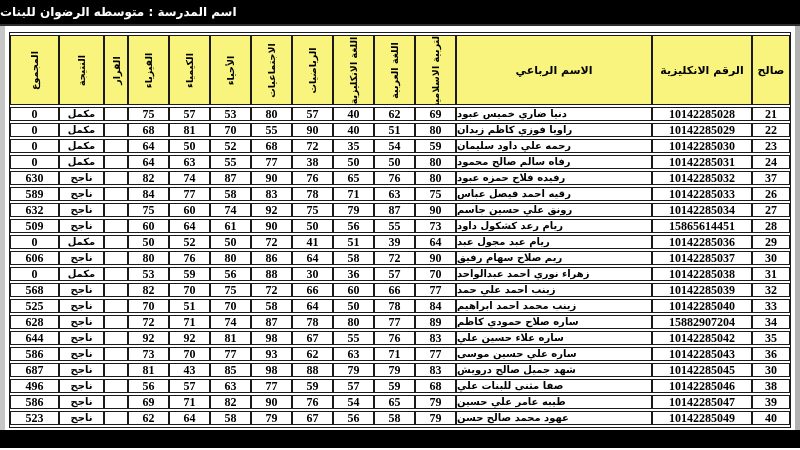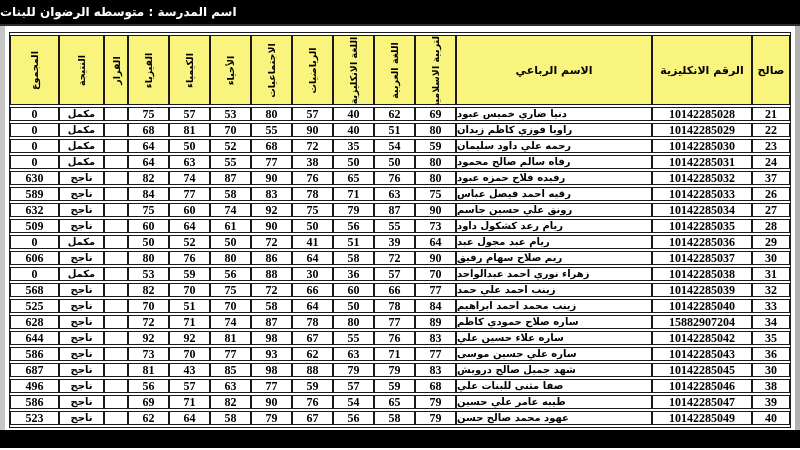--- a/index.html
+++ b/index.html
@@ -251,21 +251,21 @@
           <td class="num">92</td>
           <td class="num">74</td>
           <td class="num">60</td>
           <td class="num">75</td>
           <td class="ar"></td>
           <td class="ar">ناجح</td>
           <td class="num">632</td>
         </tr>
         <tr>
           <td class="num c-serial">28</td>
-          <td class="num c-exam">10142285035</td>
+          <td class="num c-exam">15865614451</td>
           <td class="ar c-name">ريام رعد كشكول داود</td>
           <td class="num">73</td>
           <td class="num">55</td>
           <td class="num">56</td>
           <td class="num">50</td>
           <td class="num">90</td>
           <td class="num">61</td>
           <td class="num">64</td>
           <td class="num">60</td>
           <td class="ar"></td>

